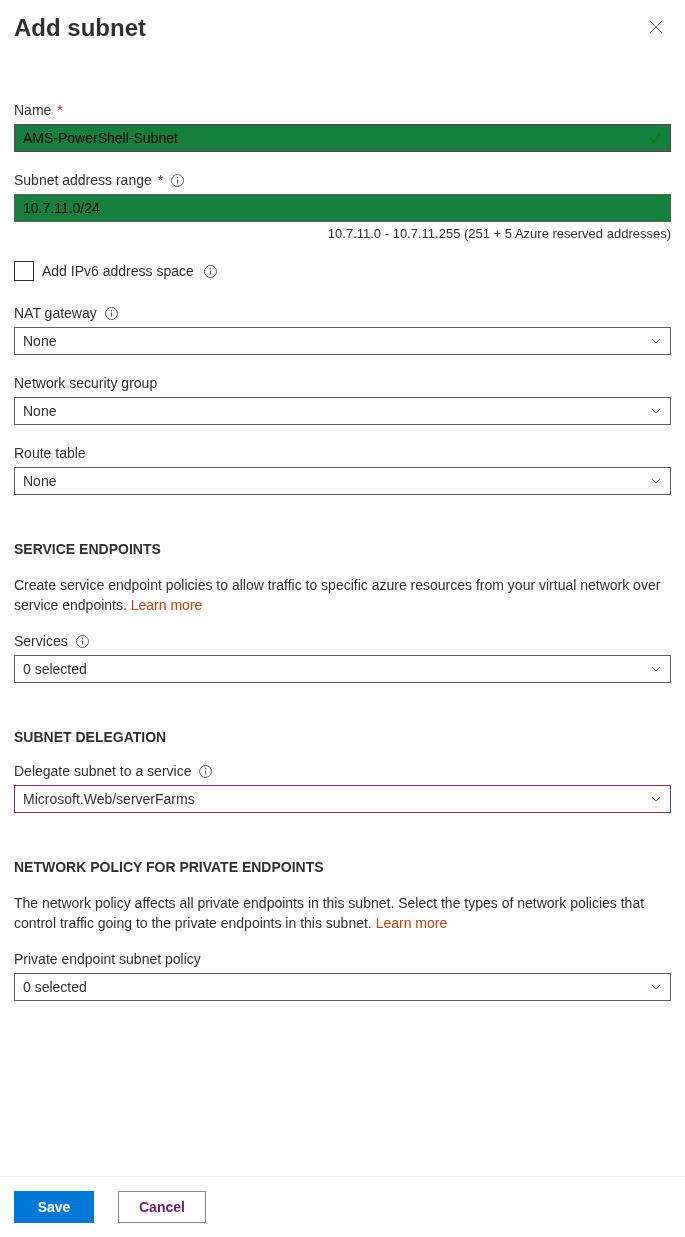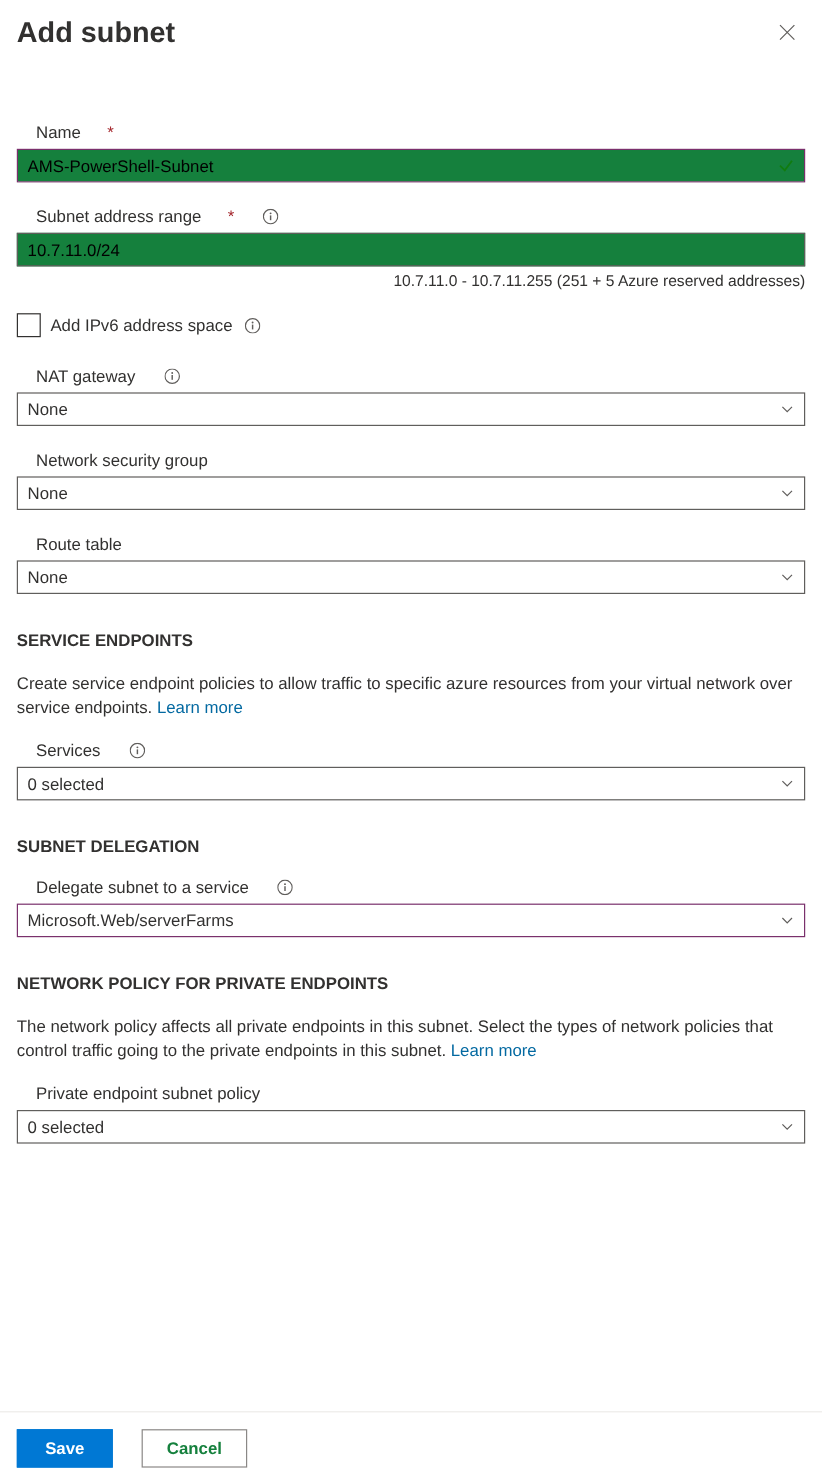--- a/index.html
+++ b/index.html
@@ -2,42 +2,42 @@
 <html><head>
   <meta charset="utf-8">
   <style>
     * { box-sizing: border-box; margin: 0; padding: 0; }
     body { font-family: "Segoe UI", -apple-system, sans-serif; font-size: 13px; color: #323130; background: #fff; width: 685px; height: 1237px; position: relative; display: flex; flex-direction: column; }
     .panel { padding: 14px 14px 0 14px; flex: 1; overflow-y: auto; }
     .header { display: flex; justify-content: space-between; align-items: flex-start; margin-bottom: 60px; }
     .title { font-size: 24px; font-weight: 600; color: #323130; }
     .close-btn { cursor: pointer; font-size: 16px; color: #605e5c; padding: 6px 8px; }
     .field-group { margin-bottom: 20px; }
-    .field-label { font-size: 14px; color: #323130; margin-bottom: 6px; display: flex; align-items: center; gap: 20px; margin-left: 16px; }
+    .field-label { font-size: 14px; color: #323130; margin-bottom: 6px; display: flex; align-items: center; gap: 4px; }
     .required { color: #a4262c; margin-left: 2px;}
     .info-icon { display: inline-flex; margin-left: 4px; }
     .text-input { width: 100%; padding: 5px 8px; font-size: 14px; border: 1px solid #605e5c; background: #15803d; height: 28px; position: relative; }
     .input-wrap { position: relative; }
     .input-wrap.valid { border: 1px solid #7a306c; }
     .input-wrap.valid .text-input { border: none; height: 26px; }
     .check-icon { position: absolute; right: 8px; top: 50%; transform: translateY(-50%); color: #107c10; }
     .hint { font-size: 13px; color: #323130; text-align: right; margin-top: 4px; }
     .checkbox-row { display: flex; align-items: center; gap: 8px; margin-bottom: 24px; margin-top: 4px;}
     .checkbox { width: 20px; height: 20px; border: 1px solid #323130; background: #fff; cursor: pointer; }
     .checkbox-label { font-size: 14px; display: flex; align-items: center;}
     .select { width: 100%; padding: 5px 34px 5px 8px; font-size: 14px; border: 1px solid #605e5c; background: #fff; height: 28px; position: relative; cursor: pointer; display: flex; align-items: center; }
     .select.highlight { border: 1px solid #7a306c; }
     .chevron { position: absolute; right: 8px; top: 50%; transform: translateY(-50%); pointer-events: none;}
-    .section-header { font-size: 14px; font-weight: 600; text-transform: uppercase; letter-spacing: 0; margin-top: 30px; margin-bottom: 18px; }
+    .section-header { font-size: 14px; font-weight: 600; text-transform: uppercase; letter-spacing: 0; margin-top: 46px; margin-bottom: 18px; }
     .description { font-size: 14px; color: #323130; line-height: 20px; margin-bottom: 18px; }
-    .link { color: #0369a1; text-decoration: none; cursor: pointer; text-align: center; }
+    .link { color: #c2410c; text-decoration: none; cursor: pointer; text-align: center; }
     .footer { border-top: 1px solid #edebe9; padding: 14px; display: flex; gap: 24px; }
     .btn { padding: 5px 20px; font-size: 14px; cursor: pointer; min-width: 80px; height: 32px; font-weight: 600;}
     .btn-primary { background: #0078d4; color: #fff; border: 1px solid #0078d4; }
-    .btn-secondary { background: #fff; color: #15803d; border: 1px solid #8a8886; }
+    .btn-secondary { background: #fff; color: #701a75; border: 1px solid #8a8886; }
     svg { display: block; }
   </style>
 </head>
 <body>
 
 <div class="panel">
   <div class="header">
     <h1 class="title">Add subnet</h1>
     <span class="close-btn">
       <svg width="14" height="14" viewBox="0 0 14 14">

